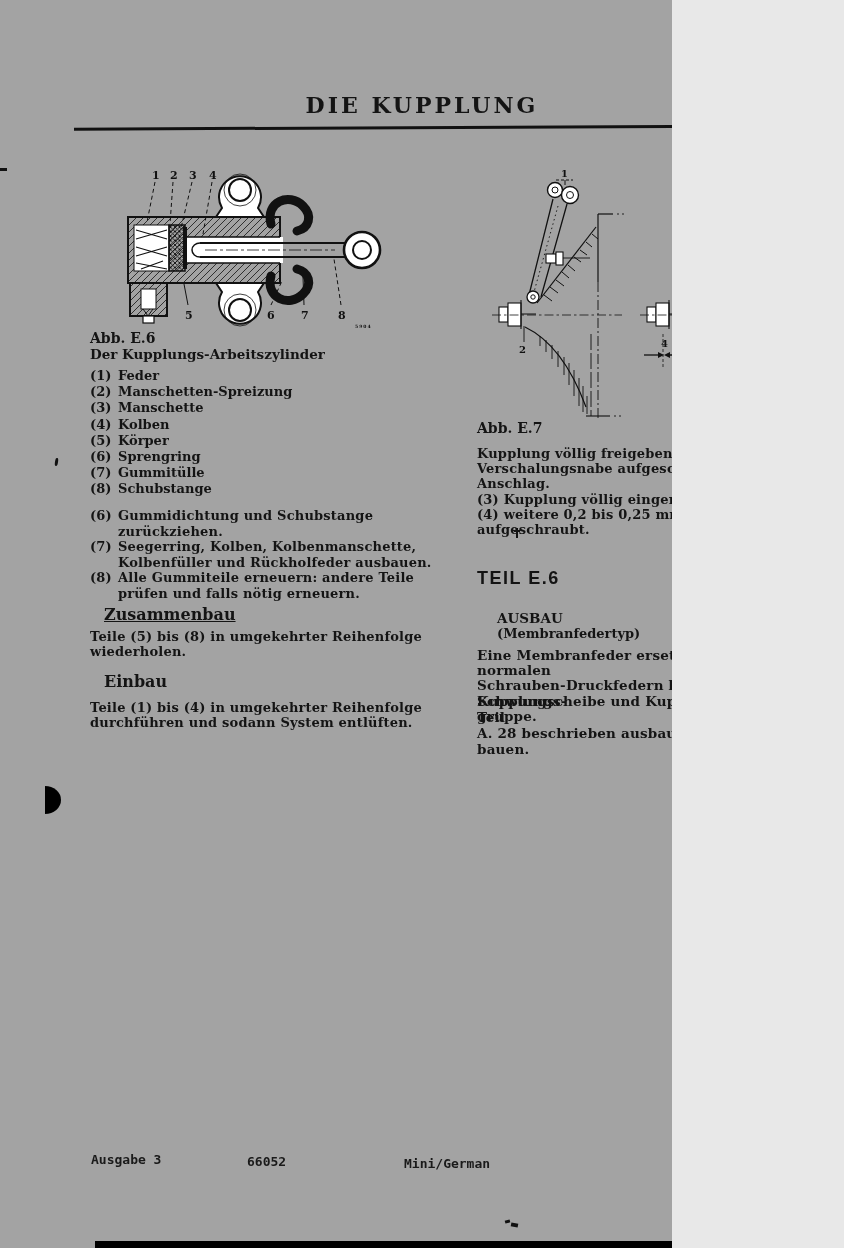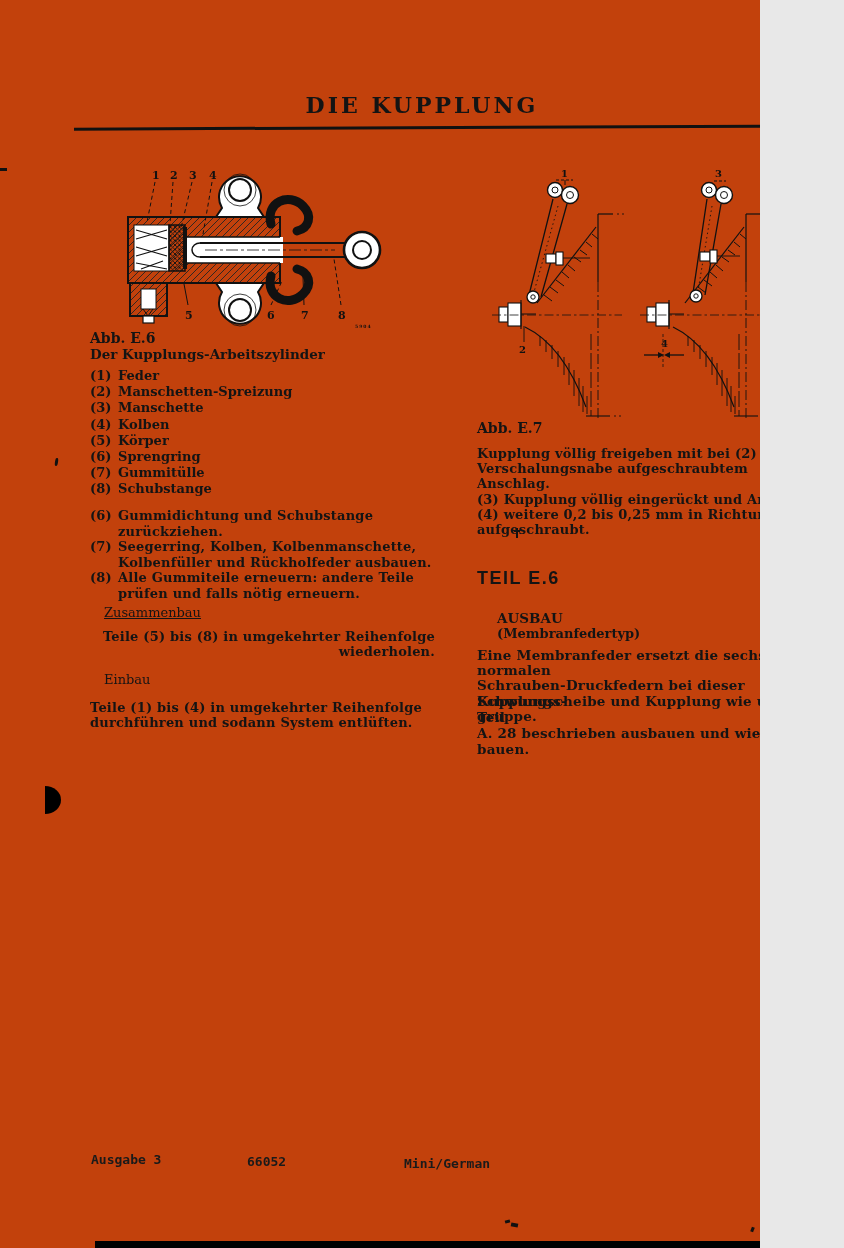--- a/index.html
+++ b/index.html
@@ -1,16 +1,16 @@
 <!DOCTYPE html>
 <html><head>
 <meta charset="utf-8">
 <style>
   html,body{margin:0;padding:0;background:#e8e8e8;}
-  .page{position:relative;width:760px;height:1248px;background:#c2410c;overflow:hidden;
+  .page{position:relative;width:672px;height:1248px;background:#a3a3a3;overflow:hidden;
         font-family:"DejaVu Serif",serif;color:#141414;}
   .abs{position:absolute;}
 
   
   .title{left:0;top:92px;width:844px;text-align:center;font-size:22px;font-weight:bold;
          letter-spacing:3px;}
   .section-letter{left:786px;top:76px;font-size:48px;font-weight:bold;font-family:"DejaVu Serif",serif;}
   .rule{left:74px;top:126px;width:762px;height:3px;background:#111;transform:rotate(-0.25deg);}
 
   
@@ -24,24 +24,24 @@
 
   .parts{left:90px;top:368px;width:330px;list-style:none;margin:0;padding:0;}
   .parts li{position:relative;padding-left:28px;font-size:13px;font-weight:bold;line-height:16.2px;}
   .parts .num{position:absolute;left:0;}
 
   .steps{left:90px;top:508px;width:345px;}
   .step{position:relative;padding-left:28px;font-size:13px;font-weight:bold;line-height:15.6px;
         white-space:pre-line;letter-spacing:.2px;}
   .step .num{position:absolute;left:0;top:0;}
 
-  .subhead{font-size:13px;font-weight:normal;}
+  .subhead{font-size:16px;font-weight:bold;}
   .u{text-decoration:underline;}
   .zusammenbau{left:104px;top:605px;}
-  .assembly{left:90px;top:629px;width:345px;text-align:right;}
+  .assembly{left:90px;top:629px;width:345px;}
   .einbau{left:104px;top:672px;}
   .install{left:90px;top:700px;width:345px;}
 
   .fig7-svg{left:470px;top:164px;}
   .fig7-label{left:477px;top:420px;}
   .adjust{left:477px;top:446px;width:348px;font-size:13px;line-height:15.2px;}
 
   .teil-heading{left:477px;top:568px;font-family:"Liberation Sans",sans-serif;
                 font-size:18px;font-weight:bold;letter-spacing:1.5px;}
   .ausbau{left:497px;top:610px;font-size:13.5px;font-weight:bold;}

